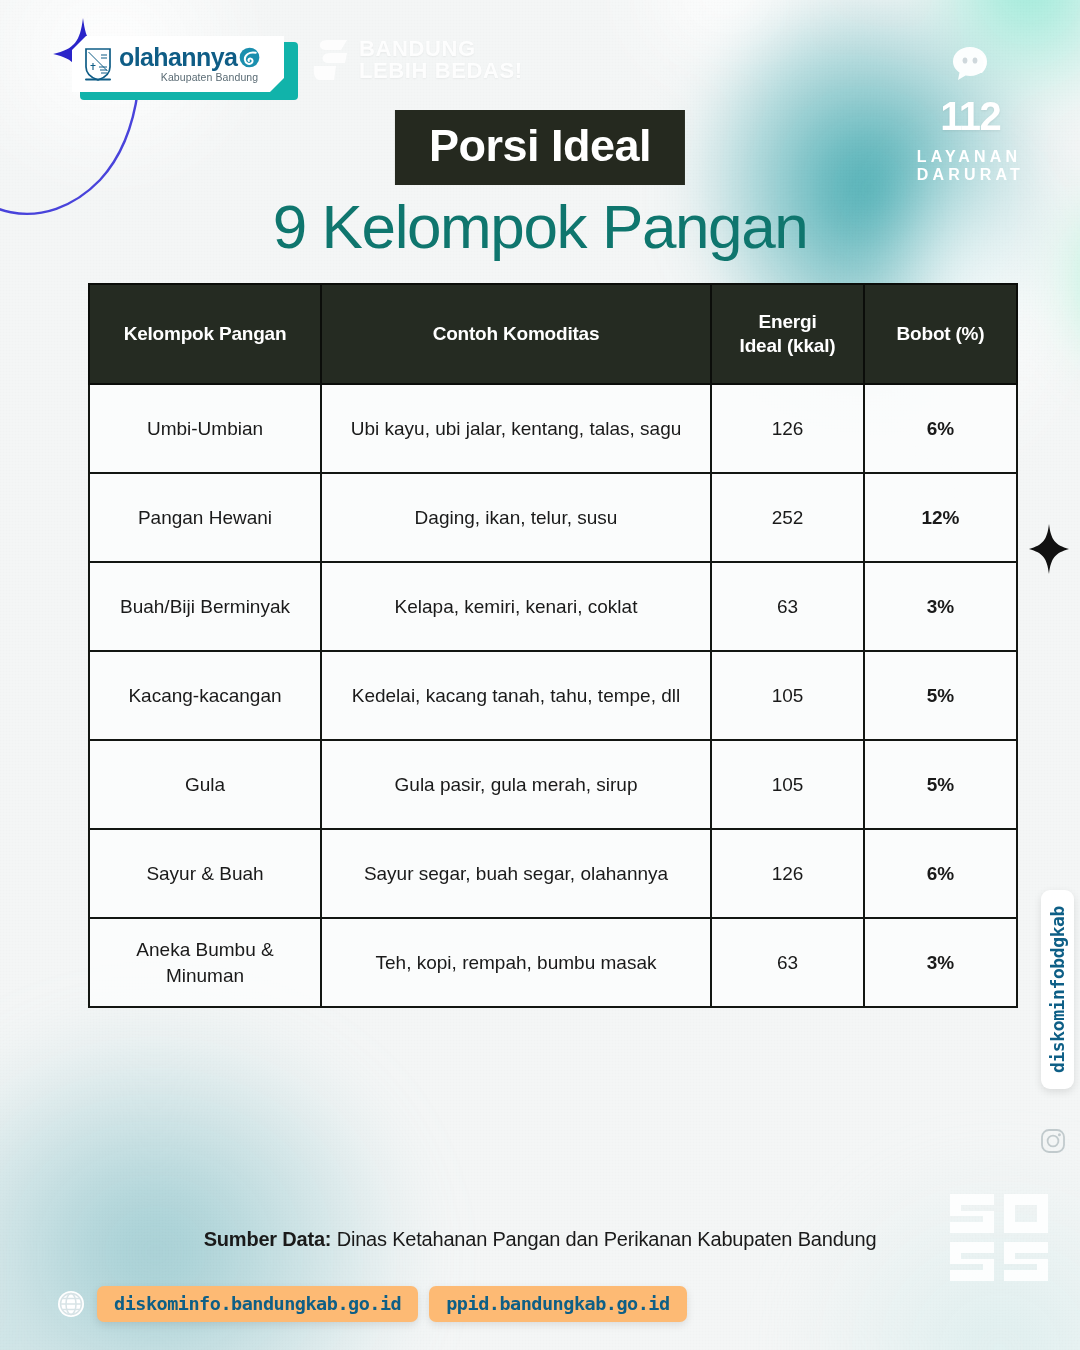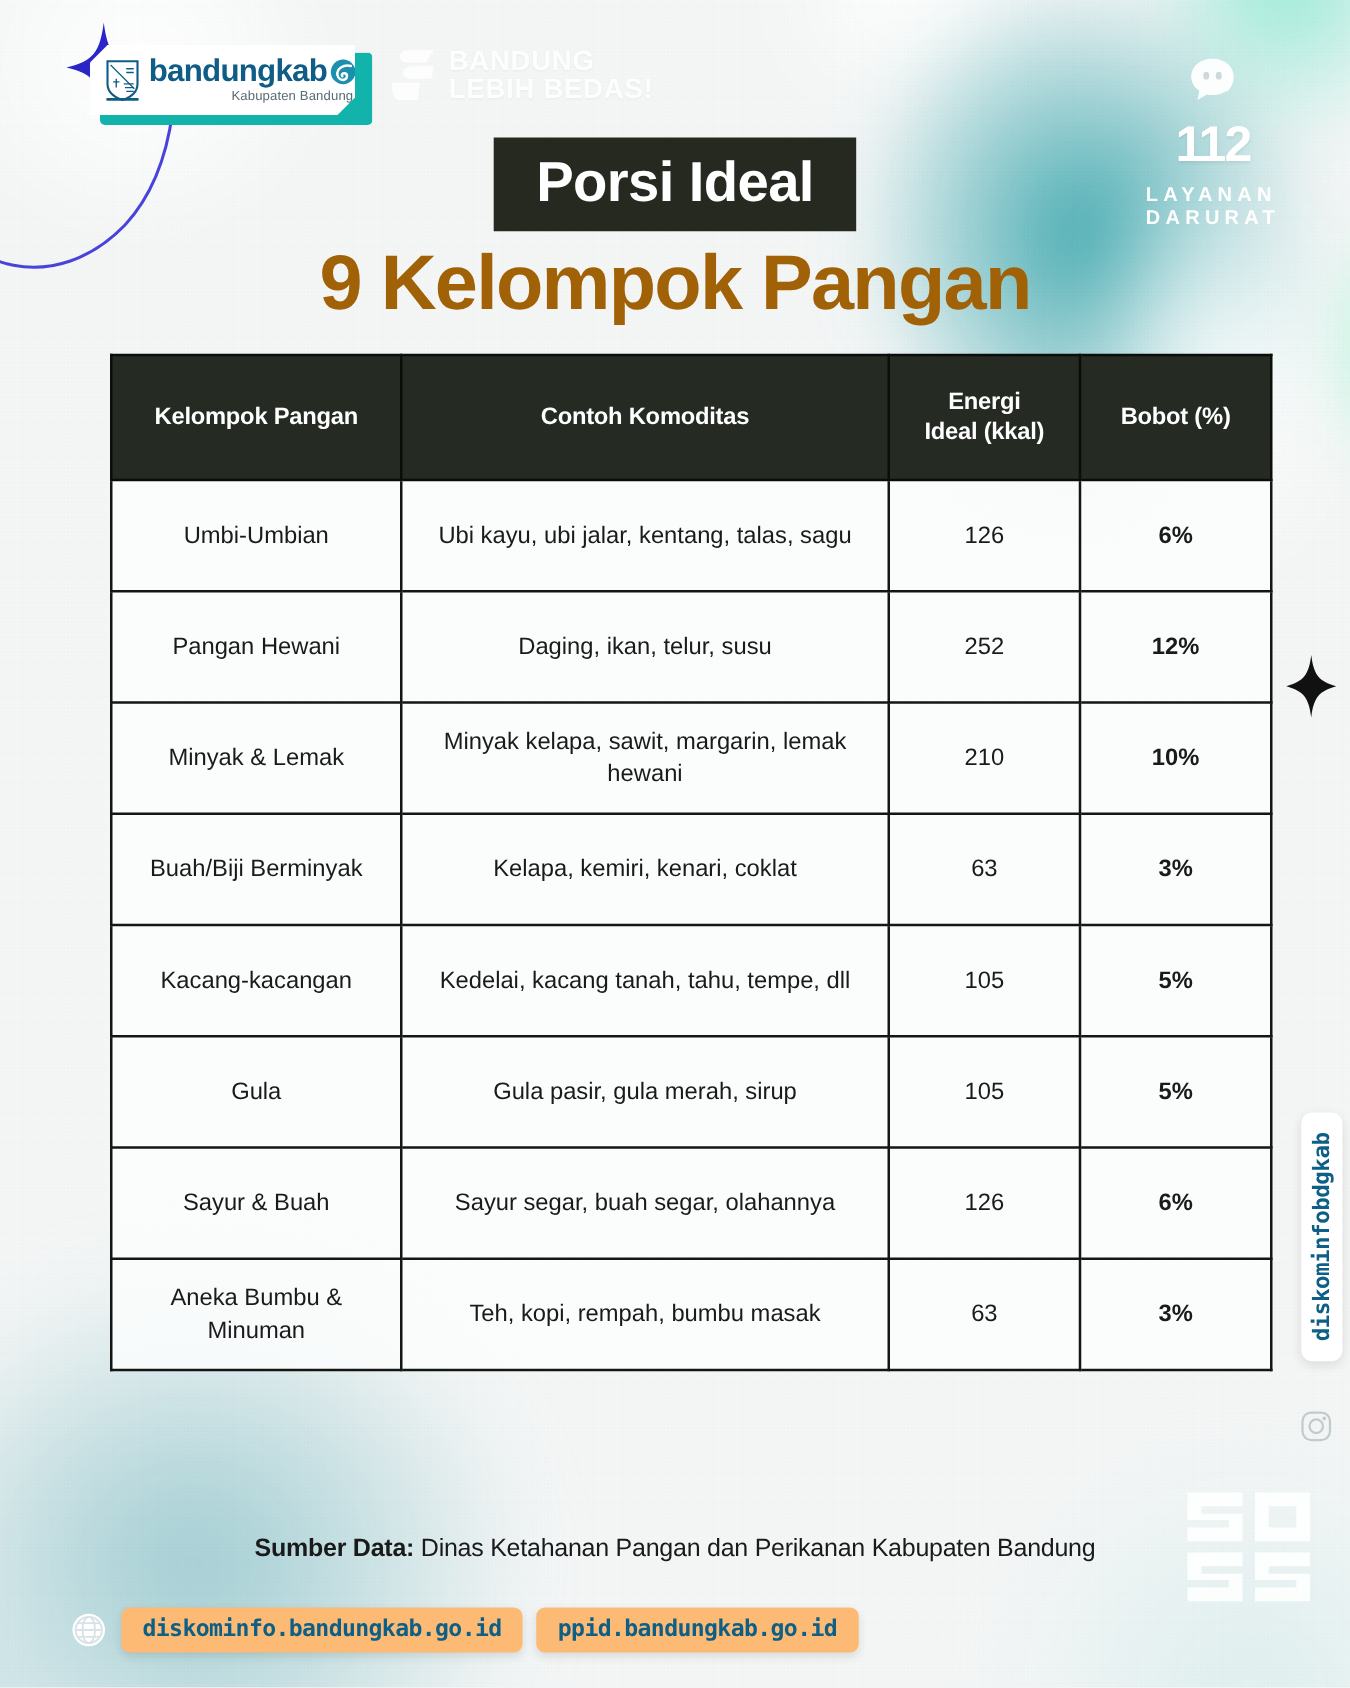--- a/index.html
+++ b/index.html
@@ -118,21 +118,21 @@
     position:absolute; left:50%; transform:translateX(-50%); top:110px;
     background:#25291f; padding:13px 34px 17px; z-index:6;
   }
   .title-badge span {
     font-size:45px; font-weight:800; color:#ffffff; letter-spacing:-.5px; line-height:1;
   }
   .title-main {
     position:absolute; left:0; right:0; top:196px; text-align:center; z-index:6;
   }
   .title-main span {
-    font-size:62px; font-weight:700; color:#a16207; letter-spacing:-1.4px; line-height:1;
+    font-size:62px; font-weight:400; color:#0f766e; letter-spacing:-1.4px; line-height:1;
   }
 
   
   .table-wrap { position:absolute; left:88px; top:283px; width:856px; z-index:6; }
   table { width:100%; border-collapse:collapse; table-layout:fixed; }
   col.c1 { width:232px; } col.c2 { width:390px; } col.c3 { width:153px; } col.c4 { width:153px; }
 
   thead th {
     background:#252b22; color:#ffffff;
     font-size:19px; font-weight:700; letter-spacing:-.2px;
@@ -213,21 +213,21 @@
       <svg class="crest" viewBox="0 0 28 34">
         <path d="M2 2 H26 V20 C26 27, 20 31, 14 33 C8 31, 2 27, 2 20 Z" fill="#ffffff" stroke="#0f5d86" stroke-width="1.7"></path>
         <path d="M4.5 5 L23.5 24" stroke="#0f5d86" stroke-width="1"></path>
         <path d="M17 8 h6 M17 11 h6" stroke="#0f5d86" stroke-width="1.1"></path>
         <path d="M9 16 v7 M6.5 18.5 h5" stroke="#0f5d86" stroke-width="1.1"></path>
         <path d="M15 20 h8 M16 23 h7 M17 26 h6" stroke="#0f5d86" stroke-width="1"></path>
         <rect x="1" y="31.4" width="26" height="2.2" rx="1" fill="#0f5d86"></rect>
       </svg>
       <div class="logo-text">
         <div class="logo-word">
-          <span>bandungkab</span>
+          <span>olahannya</span>
           <svg class="swirl-o" viewBox="0 0 22 22">
             <circle cx="11" cy="11" r="10.3" fill="#1b8fae"></circle>
             <path d="M17.5 6 C11 4.5, 5.5 8.5, 6.2 13.5 C6.7 17, 10 18.6, 12.6 17.2 C14.8 16, 14.8 12.8, 12.4 12.2 C10.6 11.8, 9.3 13.4, 10.3 14.6" fill="none" stroke="#ffffff" stroke-width="2.1" stroke-linecap="round"></path>
           </svg>
         </div>
         <div class="logo-sub">Kabupaten Bandung</div>
       </div>
     </div>
   </div>
 
@@ -291,26 +291,20 @@
           <td>126</td>
           <td class="pct">6%</td>
         </tr>
         <tr>
           <td>Pangan Hewani</td>
           <td>Daging, ikan, telur, susu</td>
           <td>252</td>
           <td class="pct">12%</td>
         </tr>
         <tr>
-          <td>Minyak &amp; Lemak</td>
-          <td>Minyak kelapa, sawit, margarin, lemak hewani</td>
-          <td>210</td>
-          <td class="pct">10%</td>
-        </tr>
-        <tr>
           <td>Buah/Biji Berminyak</td>
           <td>Kelapa, kemiri, kenari, coklat</td>
           <td>63</td>
           <td class="pct">3%</td>
         </tr>
         <tr>
           <td>Kacang-kacangan</td>
           <td>Kedelai, kacang tanah, tahu, tempe, dll</td>
           <td>105</td>
           <td class="pct">5%</td>

